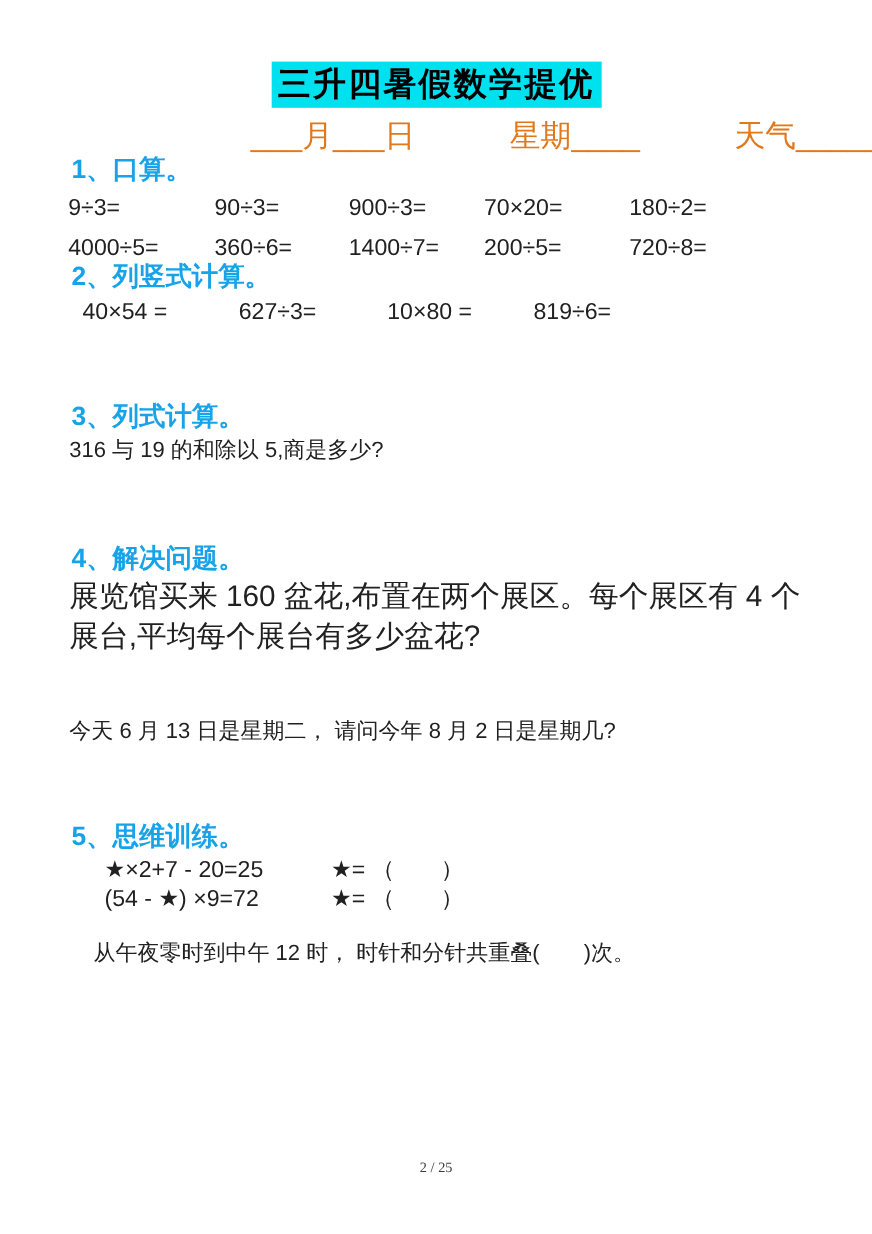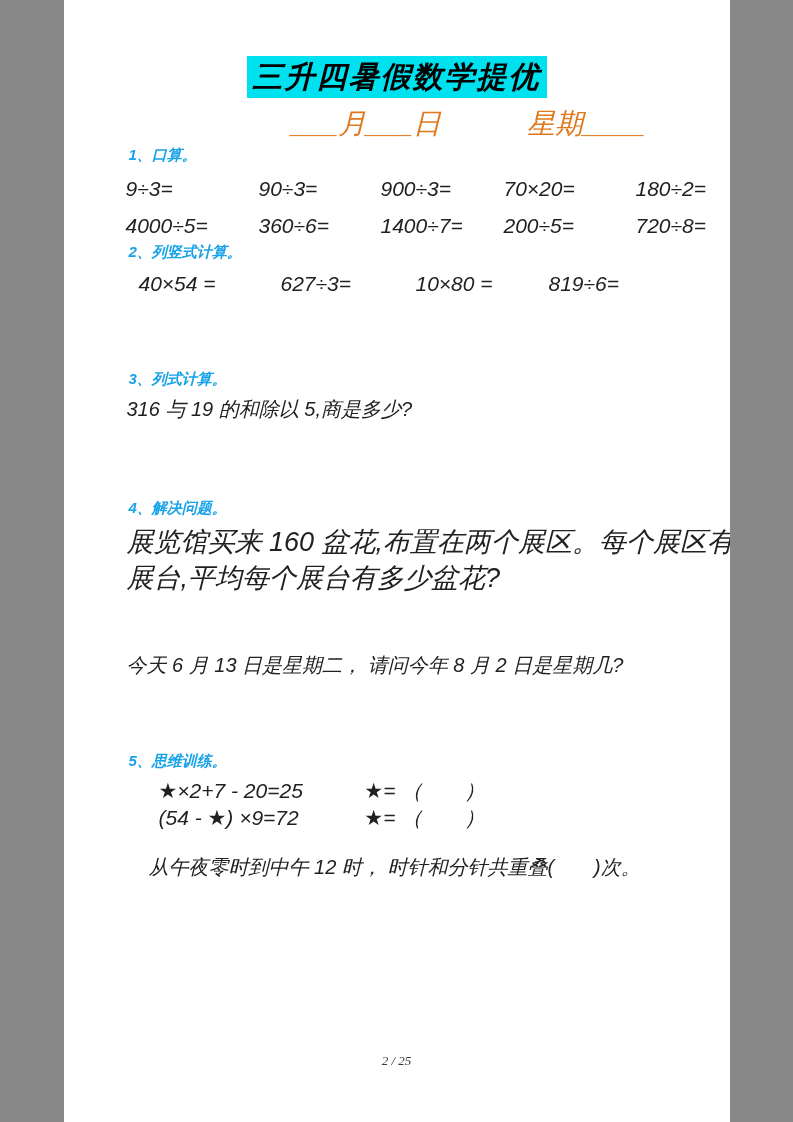--- a/index.html
+++ b/index.html
@@ -1,24 +1,23 @@
 <!DOCTYPE html>
 <html style="--highlight: #00e1ef; --heading-blue: #18a3e8; --orange: #e0791d; --text: #212121;"><head>
 <meta charset="utf-8">
 <style>
   html,body { margin:0; padding:0; background:#888; }
   .page {
     position:relative;
-    width:666px; height:1122px;
+    width:793px; height:1122px;
     margin:0 auto;
     background:#ffffff;
     font-family:"Liberation Sans","DejaVu Sans",sans-serif;
     color:var(--text,#212121);
     overflow:hidden;
-    font-style:italic;
   }
   .title-row{
     position:absolute; top:56px; left:0; width:100%;
     text-align:center;
   }
   .title-highlight{
     display:inline-block;
     background:var(--highlight,#00e1ef);
     color:#000;
     font-size:30px; font-weight:bold;
@@ -29,21 +28,21 @@
   .date-row{
     position:absolute; top:112px; left:228px;
     display:flex; gap:86px;
     color:var(--orange,#e0791d);
     font-size:28px; line-height:24px;
     white-space:nowrap;
   }
   .sec-heading{
     position:absolute; left:65px;
     color:var(--heading-blue,#18a3e8);
-    font-size:15px; font-weight:bold;
+    font-size:24px; font-weight:bold;
     line-height:24px; white-space:nowrap;
   }
   .h1{ top:143px; } .h2{ top:240px; } .h3{ top:367px; }
   .h4{ top:496px; } .h5{ top:749px; }
   .oral-row{
     position:absolute; left:62px;
     display:grid;
     grid-template-columns:133px 122px 123px 132px auto;
     font-size:21px; line-height:26px; white-space:nowrap;
   }

